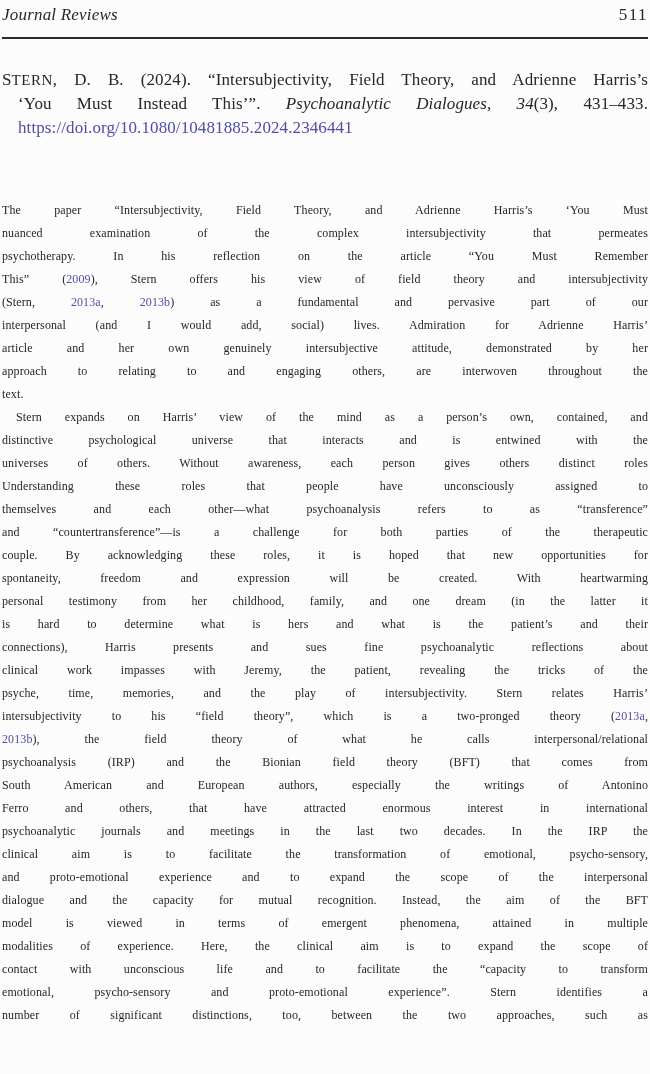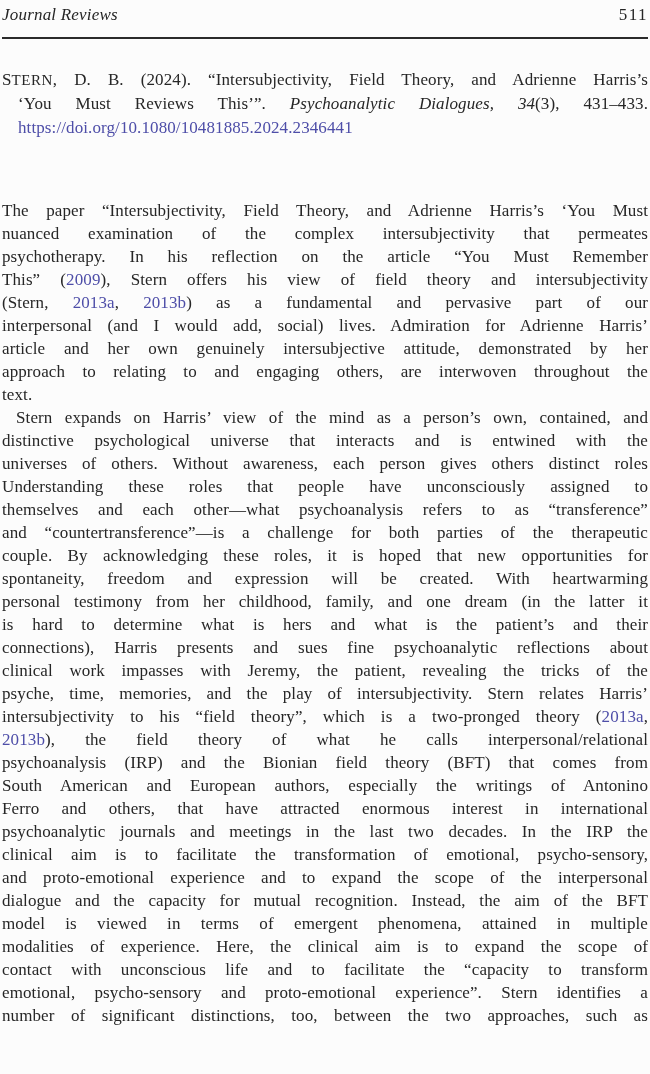--- a/index.html
+++ b/index.html
@@ -36,21 +36,21 @@
   .citation {
     margin-top: 29px;
     font-size: 17px;
     line-height: 24px;
     letter-spacing: 0.1px;
   }
   .citation .line { padding-left: 16px; }
   .citation .line:first-child { padding-left: 0; }
   .body-text {
     margin-top: 59px;
-    font-size: 17px;
+    font-size: 12px;
     line-height: 23px;
     letter-spacing: 0.1px;
   }
   .line {
     text-align: justify;
     text-align-last: justify;
   }
   .line.flush {
     text-align: center;
     text-align-last: left;
@@ -64,21 +64,21 @@
 <body style="background: rgb(252, 252, 252);">
 
 <div class="page" style="color: rgb(38, 38, 38); background: rgb(252, 252, 252);">
   <div class="header">
     <span class="running-head">Journal Reviews</span>
     <span class="page-number">511</span>
   </div>
   <div class="rule" style="background: rgb(43, 43, 43);"></div>
   <div class="citation" id="citation">
       <div class="line"><span class="seg-p">S</span><span class="seg-scs">TERN</span><span class="seg-p">, D. B. (2024). “Intersubjectivity, Field Theory, and Adrienne Harris’s</span></div>
-      <div class="line"><span class="seg-p">‘You Must Reviews This’”. </span><span class="seg-i">Psychoanalytic Dialogues, 34</span><span class="seg-p">(3), 431–433.</span></div>
+      <div class="line"><span class="seg-p">‘You Must Instead This’”. </span><span class="seg-i">Psychoanalytic Dialogues, 34</span><span class="seg-p">(3), 431–433.</span></div>
       <div class="line flush"><span class="seg-a">https://doi.org/10.1080/10481885.2024.2346441</span></div>
     </div>
   <div class="body-text" id="body-text">
       <div class="paragraph">
         <div class="line"><span class="seg-p">The paper “Intersubjectivity, Field Theory, and Adrienne Harris’s ‘You Must</span></div>
         <div class="line"><span class="seg-p">nuanced examination of the complex intersubjectivity that permeates</span></div>
         <div class="line"><span class="seg-p">psychotherapy. In his reflection on the article “You Must Remember</span></div>
         <div class="line"><span class="seg-p">This” (</span><span class="seg-a">2009</span><span class="seg-p">), Stern offers his view of field theory and intersubjectivity</span></div>
         <div class="line"><span class="seg-p">(Stern, </span><span class="seg-a">2013a</span><span class="seg-p">, </span><span class="seg-a">2013b</span><span class="seg-p">) as a fundamental and pervasive part of our</span></div>
         <div class="line"><span class="seg-p">interpersonal (and I would add, social) lives. Admiration for Adrienne Harris’</span></div>

